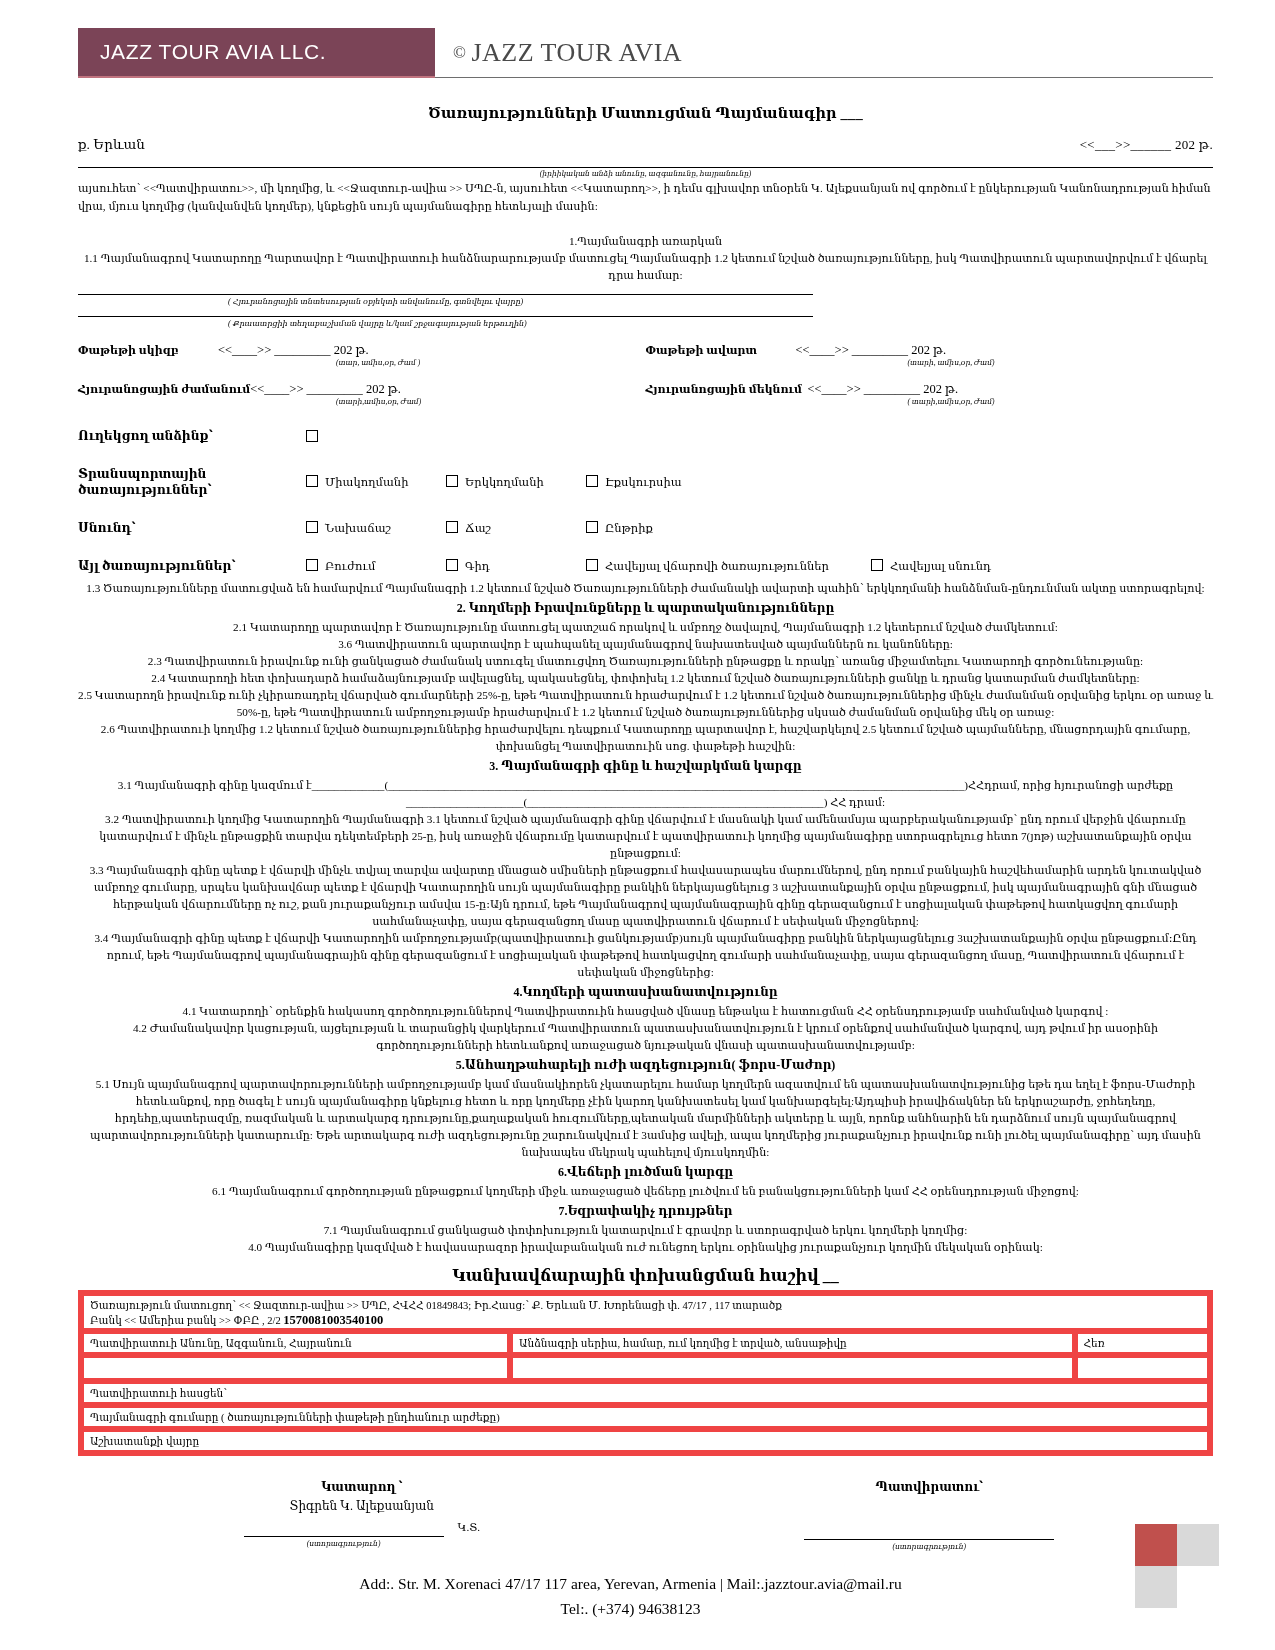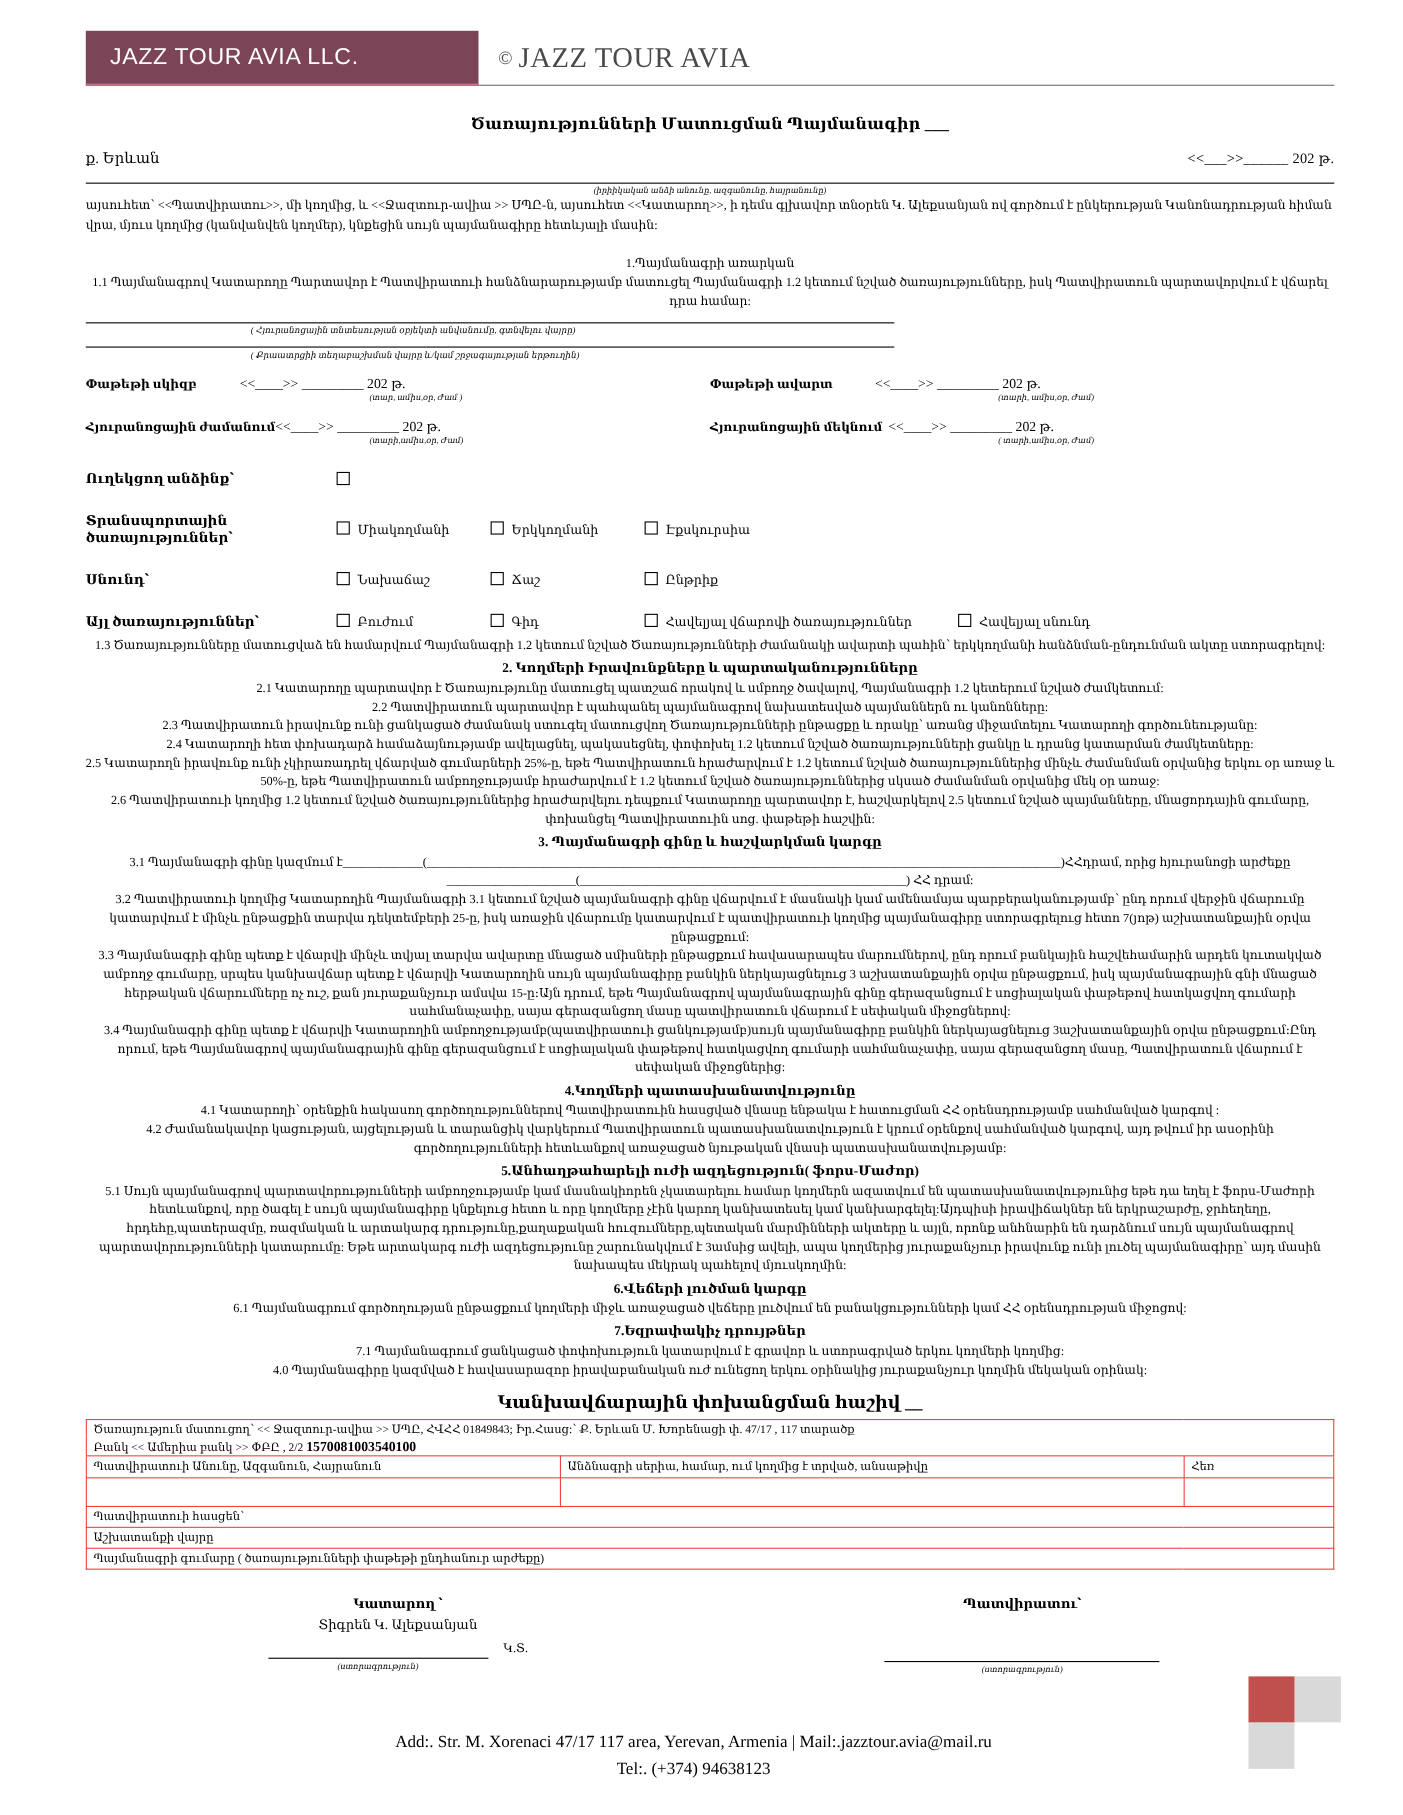--- a/index.html
+++ b/index.html
@@ -159,21 +159,21 @@
     font-weight: bold;
     font-size: 16px;
     margin: 10px 0 5px 0;
   }
   table.bank {
     border-collapse: collapse;
     width: 100%;
     font-size: 10.5px;
   }
   table.bank td {
-    border: 1px solid #ef4444;
+    border: 6px solid #ef4444;
     padding: 3px 6px;
     vertical-align: top;
   }
   .acct { font-weight: bold; font-size: 12.5px; }
   .empty-row td { height: 26px; }
   .hdr-row td { height: 20px; }
 
   
   .sig-wrap {
     display: flex;
@@ -344,21 +344,21 @@
       <span class="cb"></span>
       <span class="cb-txt">Հավելյալ սնունդ</span>
     </span>
   </div>
 
   <div style="height:6px"></div>
   <p class="t">1.3 Ծառայությունները մատուցվաձ են համարվում Պայմանագրի 1.2 կետում նշված Ծառայությունների ժամանակի ավարտի պահին՝ երկկողմանի հանձնման-ընդունման ակտը ստորագրելով:</p>
 
   <div class="sec-h">2. Կողմերի Իրավունքները և պարտականությունները</div>
   <p class="t">2.1 Կատարողը պարտավոր է Ծառայությունը մատուցել պատշաճ որակով և սմբողջ ծավալով, Պայմանագրի 1.2 կետերում նշված ժամկետում:</p>
-  <p class="t">2.2 Պատվիրատուն պարտավոր է պահպանել պայմանագրով նախատեսված պայմաններն ու կանոնները:</p>
+  <p class="t">3.6 Պատվիրատուն պարտավոր է պահպանել պայմանագրով նախատեսված պայմաններն ու կանոնները:</p>
   <p class="t">2.3 Պատվիրատուն իրավունք ունի ցանկացած ժամանակ ստուգել մատուցվող Ծառայությունների ընթացքը և որակը՝ առանց միջամտելու Կատարողի գործունեությանը:</p>
   <p class="t">2.4 Կատարողի հետ փոխադարձ համաձայնությամբ ավելացնել, պակասեցնել, փոփոխել 1.2 կետում նշված ծառայությունների ցանկը և դրանց կատարման ժամկետները:</p>
   <p class="t">2.5 Կատարողն իրավունք ունի չկիրառադրել վճարված գումարների 25%-ը, եթե Պատվիրատուն հրաժարվում է 1.2 կետում նշված ծառայություններից մինչև ժամանման օրվանից երկու օր առաջ և 50%-ը, եթե Պատվիրատուն ամբողջությամբ հրաժարվում է 1.2 կետում նշված ծառայություններից սկսած ժամանման օրվանից մեկ օր առաջ:</p>
   <p class="t">2.6 Պատվիրատուի կողմից 1.2 կետում նշված ծառայություններից հրաժարվելու դեպքում Կատարողը պարտավոր է, հաշվարկելով 2.5 կետում նշված պայմանները, մնացորդային գումարը, փոխանցել Պատվիրատուին սոց. փաթեթի հաշվին:</p>
 
   <div class="sec-h">3. Պայմանագրի գինը և հաշվարկման կարգը</div>
   <p class="t">
     <span>3.1 Պայմանագրի գինը կազմում է</span><span>_____________(_______________________________________________________________________________________________________</span><span>)ՀՀդրամ, որից հյուրանոցի արժեքը</span><br>
     <span>_____________________(_____________________________________________________</span><span>) ՀՀ դրամ:</span>
   </p>
@@ -402,24 +402,24 @@
     </tr>
     <tr class="empty-row">
       <td></td>
       <td></td>
       <td></td>
     </tr>
     <tr>
       <td colspan="3">Պատվիրատուի հասցեն՝</td>
     </tr>
     <tr>
+      <td colspan="3">Պայմանագրի գումարը ( ծառայությունների փաթեթի ընդհանուր արժեքը)</td>
+    </tr>
+    <tr>
       <td colspan="3">Աշխատանքի վայրը</td>
-    </tr>
-    <tr>
-      <td colspan="3">Պայմանագրի գումարը ( ծառայությունների փաթեթի ընդհանուր արժեքը)</td>
     </tr>
   </tbody>
     </table>
 
   <div class="sig-wrap">
     <div class="sig-col">
       <div class="sig-role">Կատարող ՝</div>
       <div class="sig-name">Տիգրեն Կ. Ալեքսանյան</div>
       <div class="sig-flex">
         <div style="width:200px">

